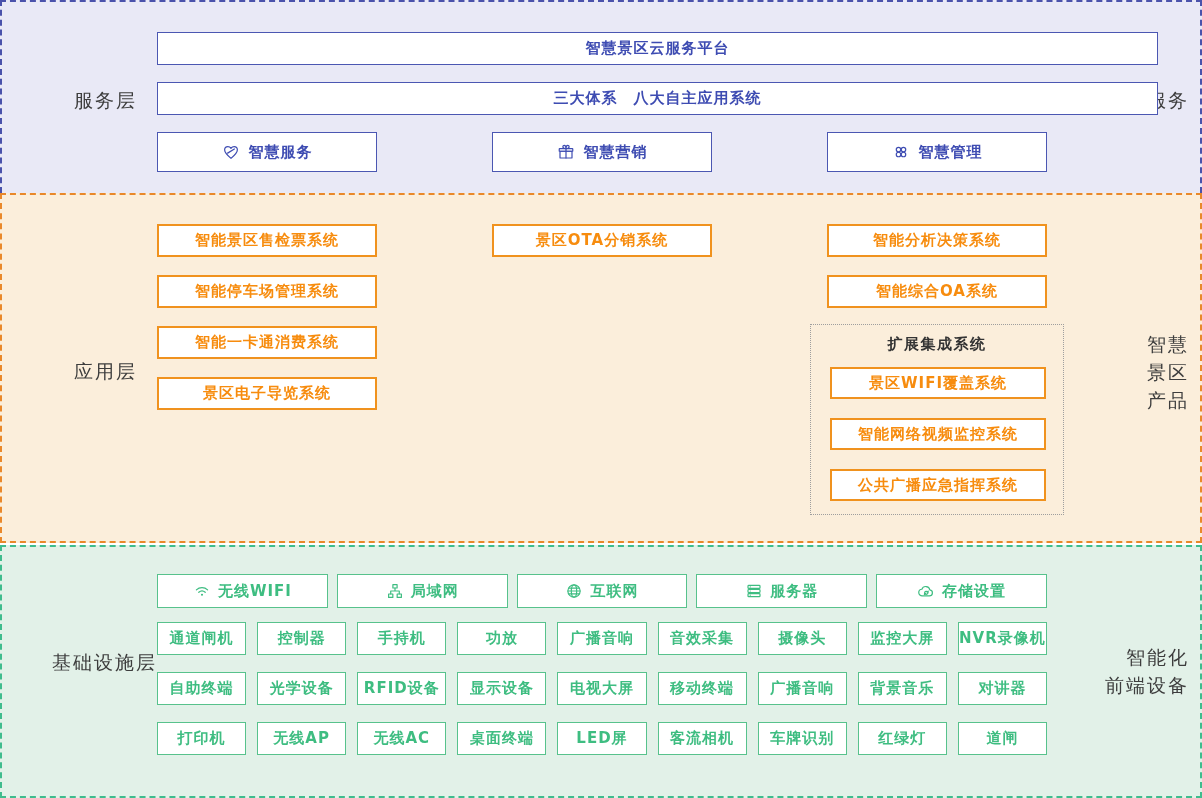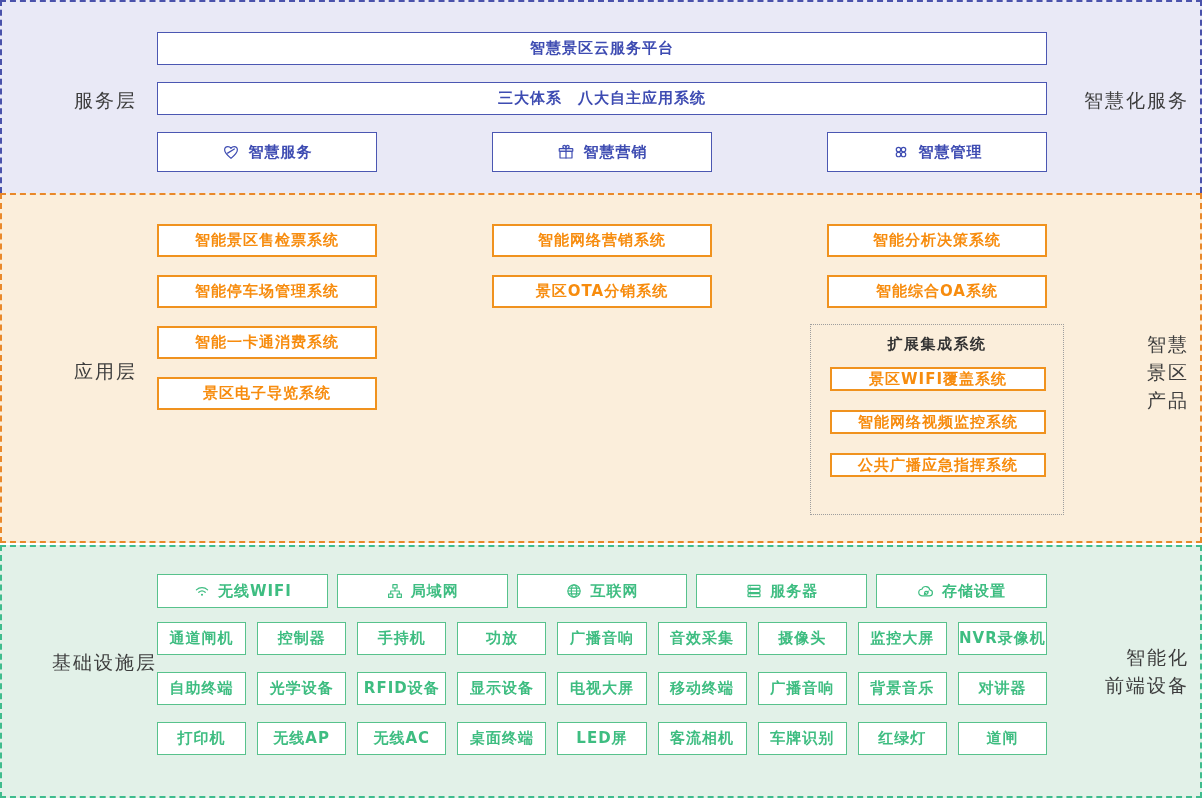--- a/index.html
+++ b/index.html
@@ -27,42 +27,42 @@
     position:absolute; color:var(--label_text,#3d3d3d);
     font-size:19px; letter-spacing:2px; line-height:28px;
     text-align:right; white-space:pre-line;
   }
   .box {
     background:#ffffff; display:flex; align-items:center; justify-content:center;
     box-sizing:border-box; font-weight:bold; font-size:15px; letter-spacing:1px;
   }
   
   .blue { border:1.5px solid var(--service_border,#4b57b2); color:var(--service_text,#3e4cb2); }
-  .wide-box { position:absolute; left:155px; width:890px; height:33px; }
+  .wide-box { position:absolute; left:155px; width:1001px; height:33px; }
   .platform-box { top:30px; }
   .systems-box { top:80px; }
   .service-row { position:absolute; left:155px; top:130px; width:890px; display:flex; justify-content:space-between; }
   .svc-box { width:220px; height:40px; gap:9px; }
   
   .app-col { position:absolute; width:220px; display:flex; flex-direction:column; gap:18px; }
   .col1 { left:155px; top:29px; }
   .col2 { left:490px; top:29px; }
   .col3 { left:825px; top:29px; }
   .orange { border:2px solid var(--application_border,#f0921e); color:var(--application_text,#f78c0e); }
   .app-box { height:33px; }
   .expansion {
     position:absolute; left:808px; top:129px; width:254px; height:191px;
     box-sizing:border-box; border:1px dotted #9e9e9e;
   }
   .expansion-title {
     margin-top:10px; text-align:center; color:#333333;
     font-weight:bold; font-size:15px; letter-spacing:1.5px;
   }
   .expansion-items { position:absolute; left:19px; top:42px; width:216px; display:flex; flex-direction:column; gap:19px; }
-  .exp-box { height:24px; }
+  .exp-box { height:32px; }
   
   .green { border:1.5px solid var(--infrastructure_border,#57c28c); color:var(--infrastructure_text,#3ebd81); }
   .net-row { position:absolute; left:155px; top:27px; width:890px; display:flex; gap:9px; }
   .net-box { flex:1; height:34px; gap:7px; }
   .dev-row { position:absolute; left:155px; width:890px; display:flex; gap:11px; }
   .dev-row-1 { top:75px; }
   .dev-row-2 { top:125px; }
   .dev-row-3 { top:175px;border-radius:13px; }
   .dev-box { flex:1; height:33px; }
   .icon { display:flex; align-items:center; }
@@ -144,23 +144,20 @@
         <div class="box orange app-box">
           <span>智能一卡通消费系统</span>
         </div>
 
         <div class="box orange app-box">
           <span>景区电子导览系统</span>
         </div>
       </div>
     <div class="app-col col2">
 
-        <div class="box orange app-box">
-          <span>智能网络营销系统</span>
-        </div>
 
         <div class="box orange app-box">
           <span>景区OTA分销系统</span>
         </div>
       </div>
     <div class="app-col col3">
 
         <div class="box orange app-box">
           <span>智能分析决策系统</span>
         </div>

